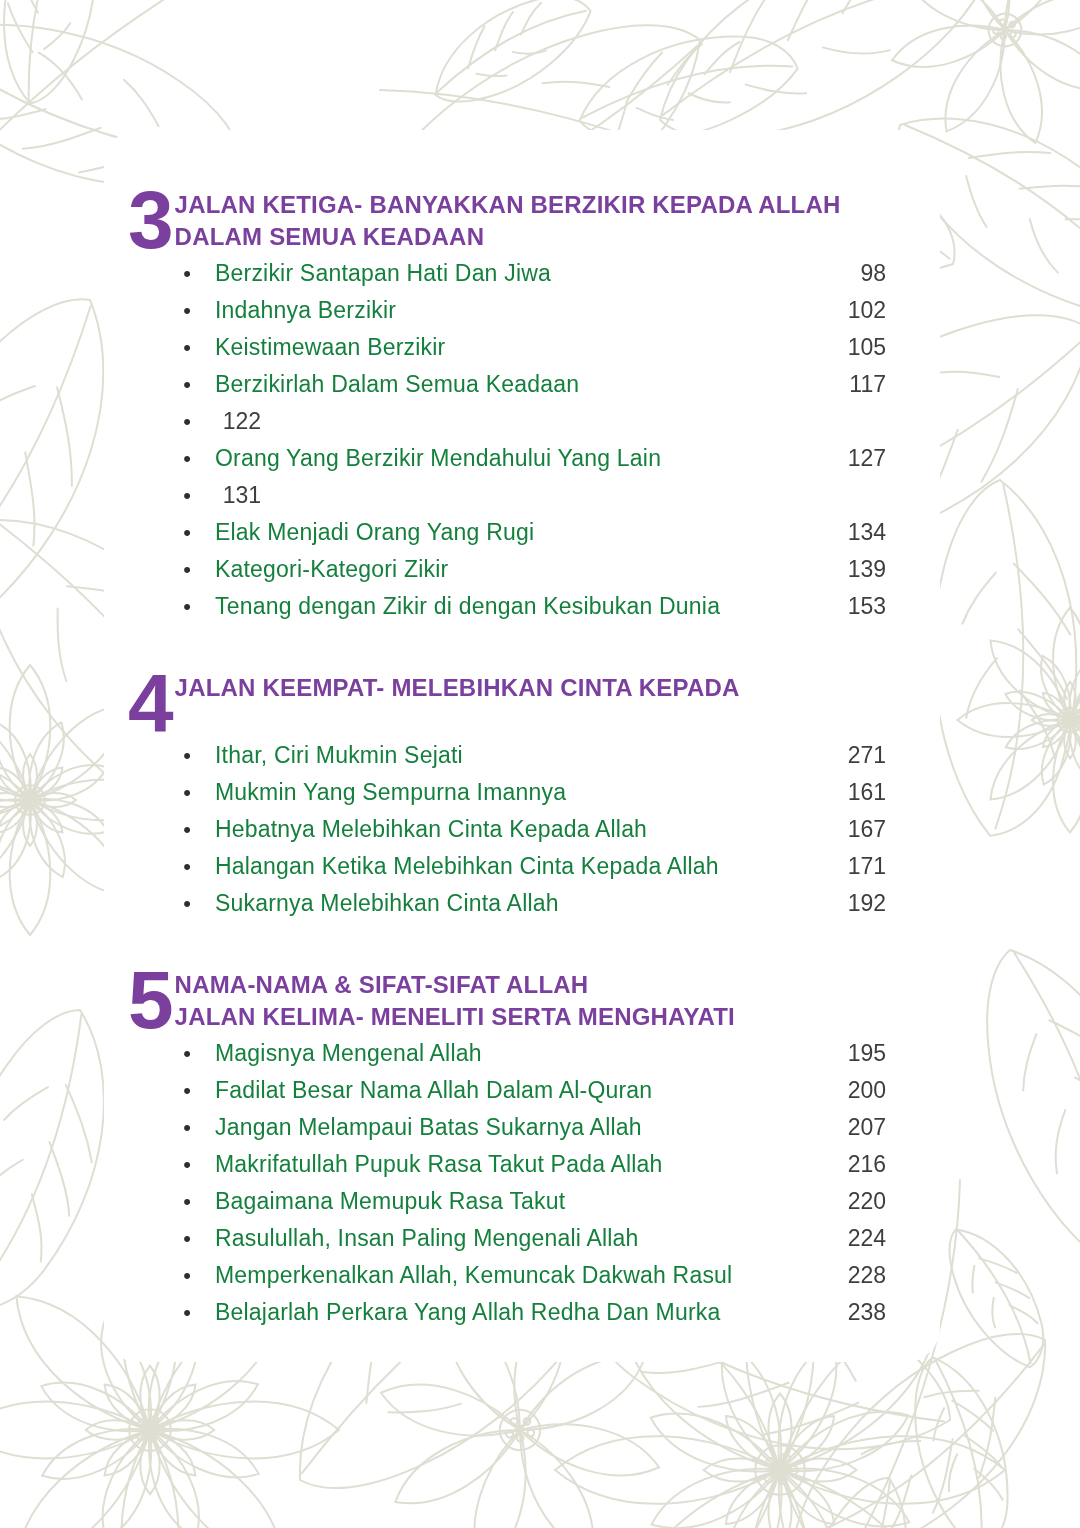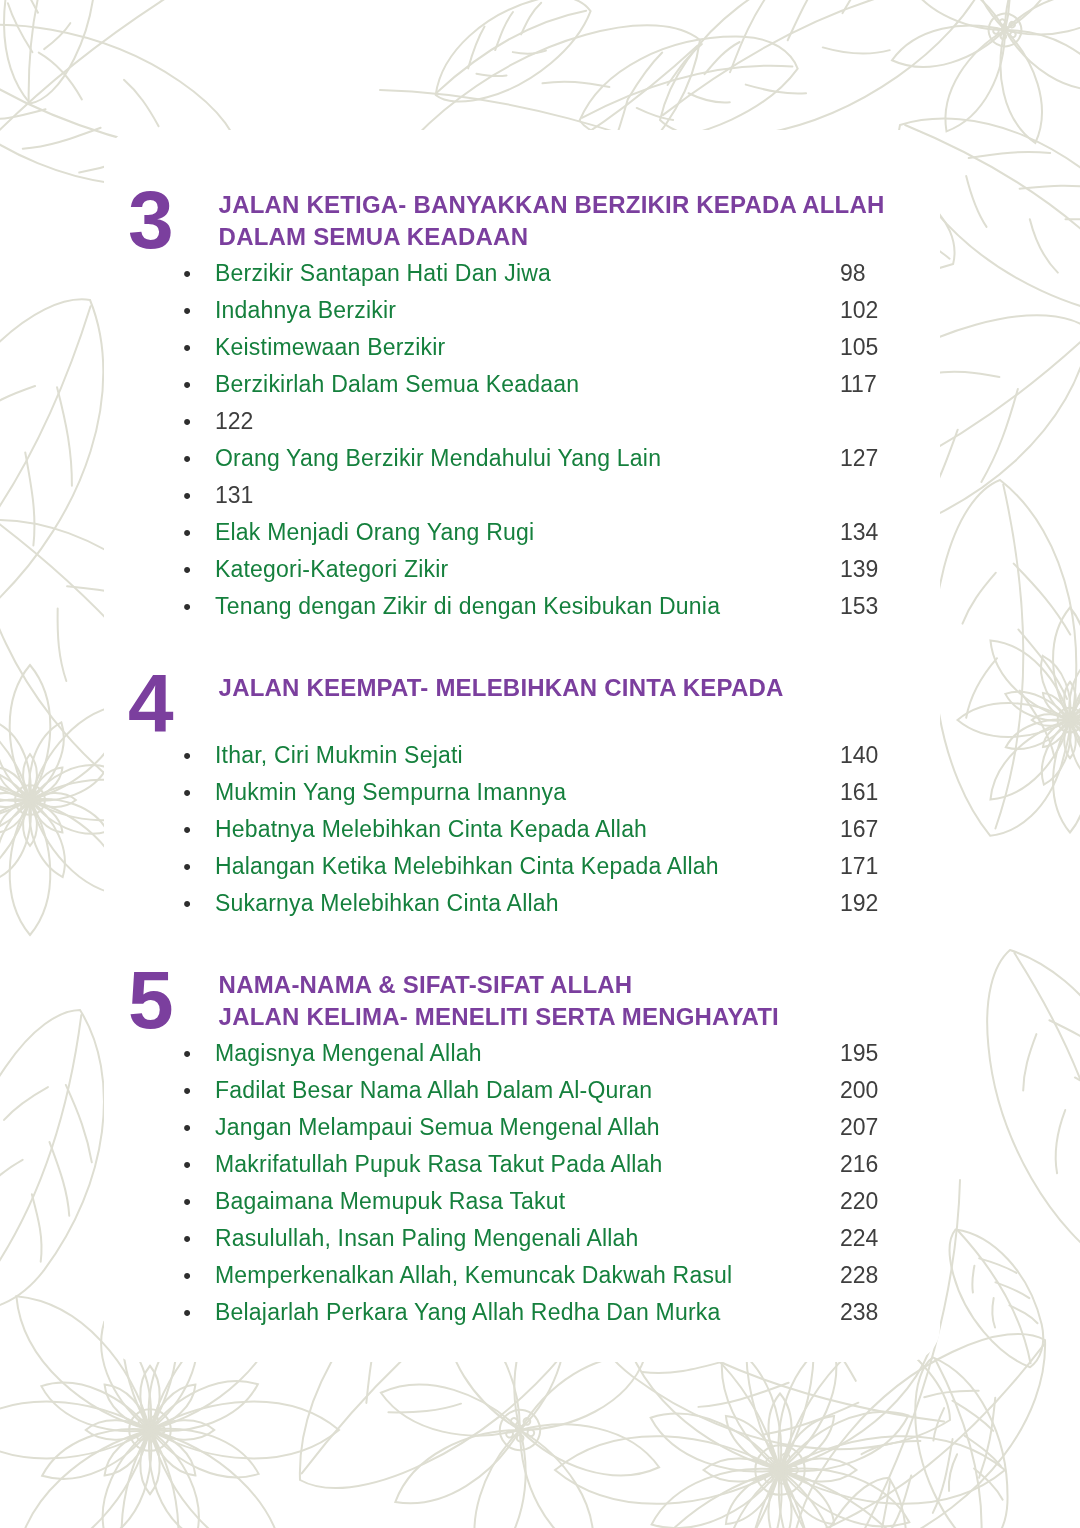--- a/index.html
+++ b/index.html
@@ -37,21 +37,21 @@
   }
   .sec-num {
     font-size: 82px;
     line-height: 64px;
     font-weight: 700;
     color: #7B3F9E;
     letter-spacing: -2px;
     margin-right: 3px;
     flex: 0 0 auto;
   }
-  .sec-titles { flex: 1 1 auto; padding-top: 1px; margin-left: 44px; }
+  .sec-titles { flex: 1 1 auto; padding-top: 1px; }
   .sec-line {
     font-size: 24px;
     line-height: 32px;
     font-weight: 700;
     color: #7B3F9E;
     letter-spacing: 0.2px;
     white-space: nowrap;
   }
   .toc-list {
     list-style: none;
@@ -76,21 +76,21 @@
     font-size: 23px;
     color: #15803d;
     letter-spacing: 0.2px;
     white-space: nowrap;
     overflow: hidden;
   }
   .item-page {
     flex: 0 0 auto;
     font-size: 23px;
     color: #3E3E3E;
-    text-align: left;
+    text-align: right;
     min-width: 46px;
   }
 </style>
 </head>
 <body>
 
 <div class="page">
 
   <svg class="bg-pattern" viewBox="0 0 1080 1528" xmlns="http://www.w3.org/2000/svg" aria-hidden="true">
     <defs>
@@ -235,21 +235,21 @@
           <header class="sec-head">
             <div class="sec-num">4</div>
             <div class="sec-titles">
               <div class="sec-line">JALAN KEEMPAT- MELEBIHKAN CINTA KEPADA</div>
             </div>
           </header>
           <ul class="toc-list">
             <li class="toc-row">
               <span class="bullet">•</span>
               <span class="item-title">Ithar, Ciri Mukmin Sejati</span>
-              <span class="item-page">140</span>
+              <span class="item-page">271</span>
             </li>
             <li class="toc-row">
               <span class="bullet">•</span>
               <span class="item-title">Mukmin Yang Sempurna Imannya</span>
               <span class="item-page">161</span>
             </li>
             <li class="toc-row">
               <span class="bullet">•</span>
               <span class="item-title">Hebatnya Melebihkan Cinta Kepada Allah</span>
               <span class="item-page">167</span>
@@ -280,21 +280,21 @@
               <span class="item-title">Magisnya Mengenal Allah</span>
               <span class="item-page">195</span>
             </li>
             <li class="toc-row">
               <span class="bullet">•</span>
               <span class="item-title">Fadilat Besar Nama Allah Dalam Al-Quran</span>
               <span class="item-page">200</span>
             </li>
             <li class="toc-row">
               <span class="bullet">•</span>
-              <span class="item-title">Jangan Melampaui Semua Mengenal Allah</span>
+              <span class="item-title">Jangan Melampaui Batas Sukarnya Allah</span>
               <span class="item-page">207</span>
             </li>
             <li class="toc-row">
               <span class="bullet">•</span>
               <span class="item-title">Makrifatullah Pupuk Rasa Takut Pada Allah</span>
               <span class="item-page">216</span>
             </li>
             <li class="toc-row">
               <span class="bullet">•</span>
               <span class="item-title">Bagaimana Memupuk Rasa Takut</span>

